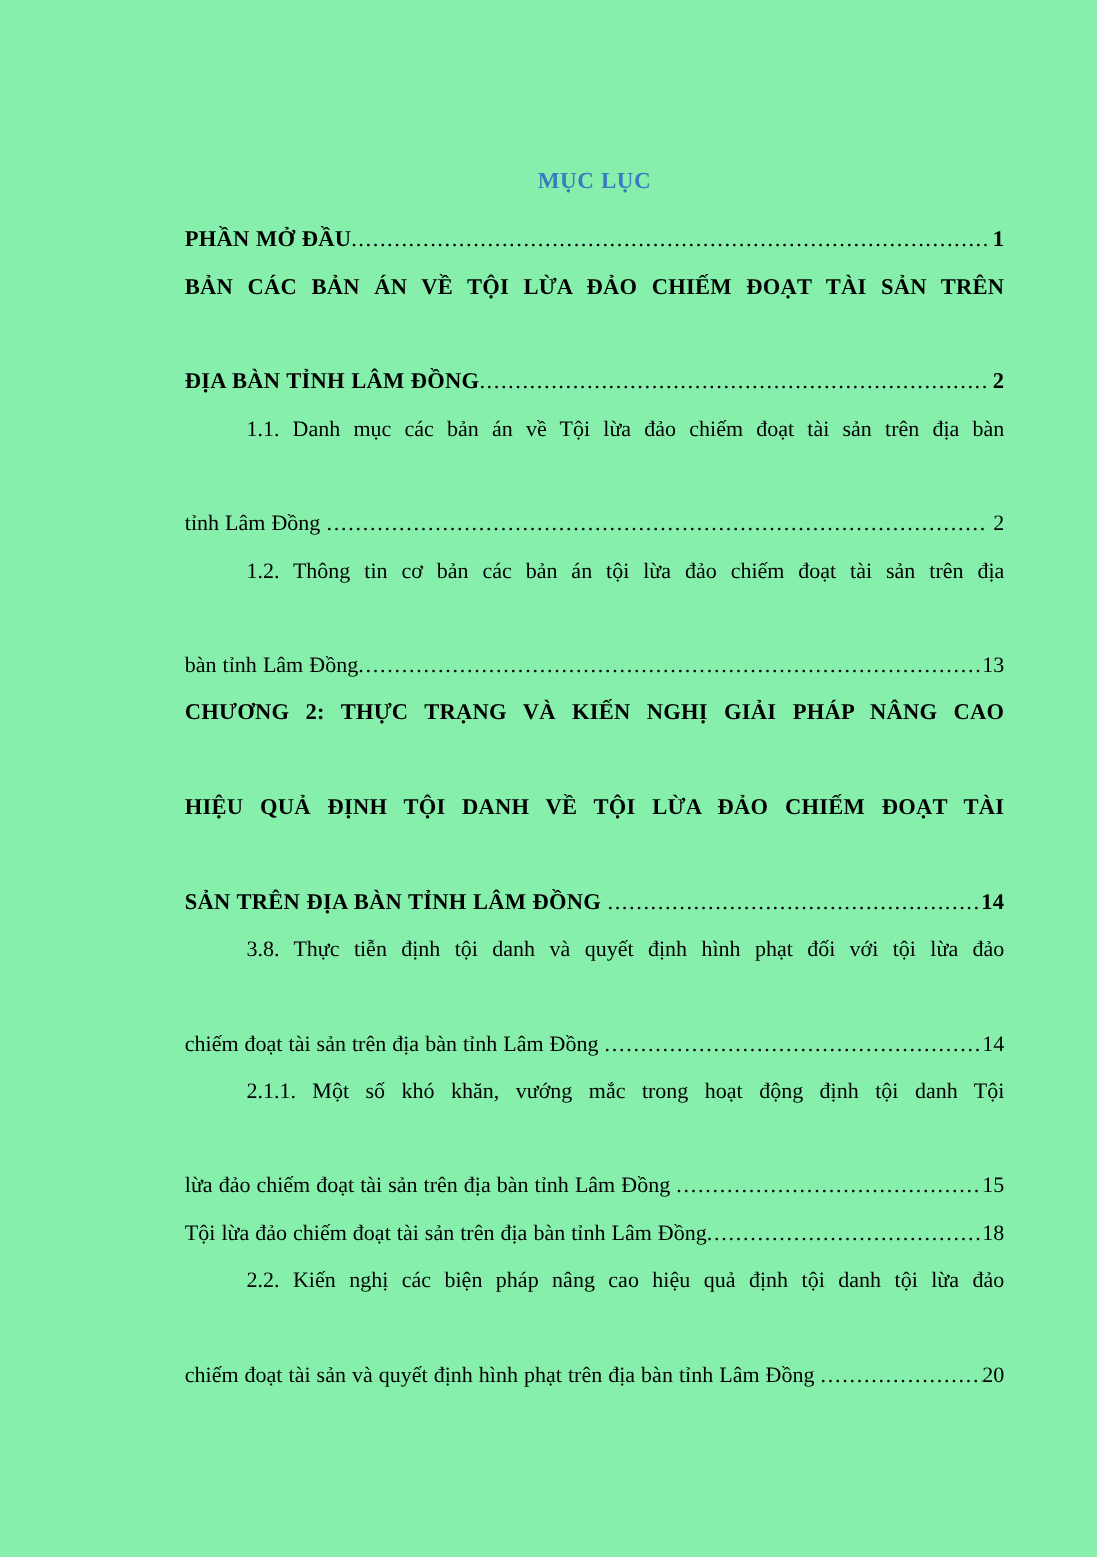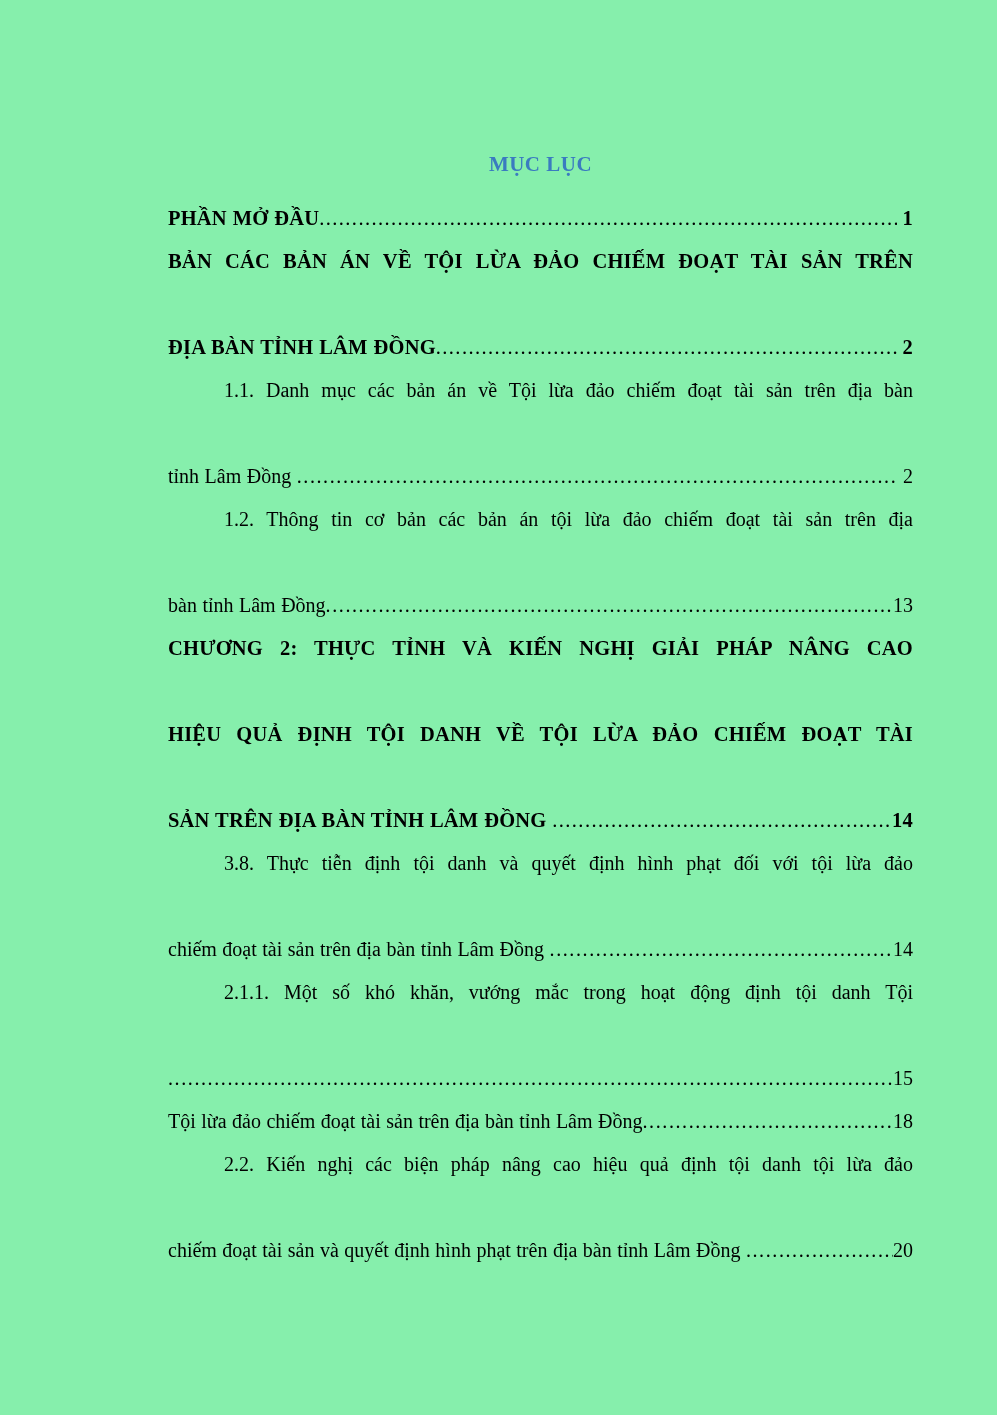--- a/index.html
+++ b/index.html
@@ -138,39 +138,40 @@
         </div>
         <div class="toc-entry level-1">
           <div class="just-block" style="text-indent: 56px;">1.2. Thông tin cơ bản các bản án tội lừa đảo chiếm đoạt tài sản trên địa</div>
           <div class="lastline">
             <span class="txt">bàn tỉnh Lâm Đồng</span>
             <span class="leader">...................................................................................................................................................................................................................................................................</span>
             <span class="pageno">13</span>
           </div>
         </div>
         <div class="toc-entry level-0">
-          <div class="just-block" style="text-indent: 0px;">CHƯƠNG 2:  THỰC TỈNH VÀ KIẾN NGHỊ GIẢI PHÁP NÂNG CAO</div>
+          <div class="just-block" style="text-indent: 0px;">CHƯƠNG 2:  THỰC TRẠNG VÀ KIẾN NGHỊ GIẢI PHÁP NÂNG CAO</div>
           <div class="just-block" style="text-indent: 0px;">HIỆU QUẢ ĐỊNH TỘI DANH VỀ TỘI LỪA ĐẢO CHIẾM ĐOẠT TÀI</div>
           <div class="lastline">
             <span class="txt">SẢN TRÊN ĐỊA BÀN TỈNH LÂM ĐỒNG </span>
             <span class="leader">...................................................................................................................................................................................................................................................................</span>
             <span class="pageno">14</span>
           </div>
         </div>
         <div class="toc-entry level-1">
           <div class="just-block" style="text-indent: 56px;">3.8. Thực tiễn định tội danh và quyết định hình phạt đối với tội lừa đảo</div>
           <div class="lastline">
             <span class="txt">chiếm đoạt tài sản trên địa bàn tỉnh Lâm Đồng </span>
             <span class="leader">...................................................................................................................................................................................................................................................................</span>
             <span class="pageno">14</span>
           </div>
         </div>
         <div class="toc-entry level-1">
           <div class="just-block" style="text-indent: 56px;">2.1.1. Một số khó khăn, vướng mắc trong hoạt động định tội danh Tội</div>
           <div class="lastline">
+            <span class="txt">lừa đảo chiếm đoạt tài sản trên địa bàn tỉnh Lâm Đồng </span>
             <span class="leader">...................................................................................................................................................................................................................................................................</span>
             <span class="pageno">15</span>
           </div>
         </div>
         <div class="toc-entry level-1">
           <div class="lastline">
             <span class="txt">Tội lừa đảo chiếm đoạt tài sản trên địa bàn tỉnh Lâm Đồng</span>
             <span class="leader">...................................................................................................................................................................................................................................................................</span>
             <span class="pageno">18</span>
           </div>

